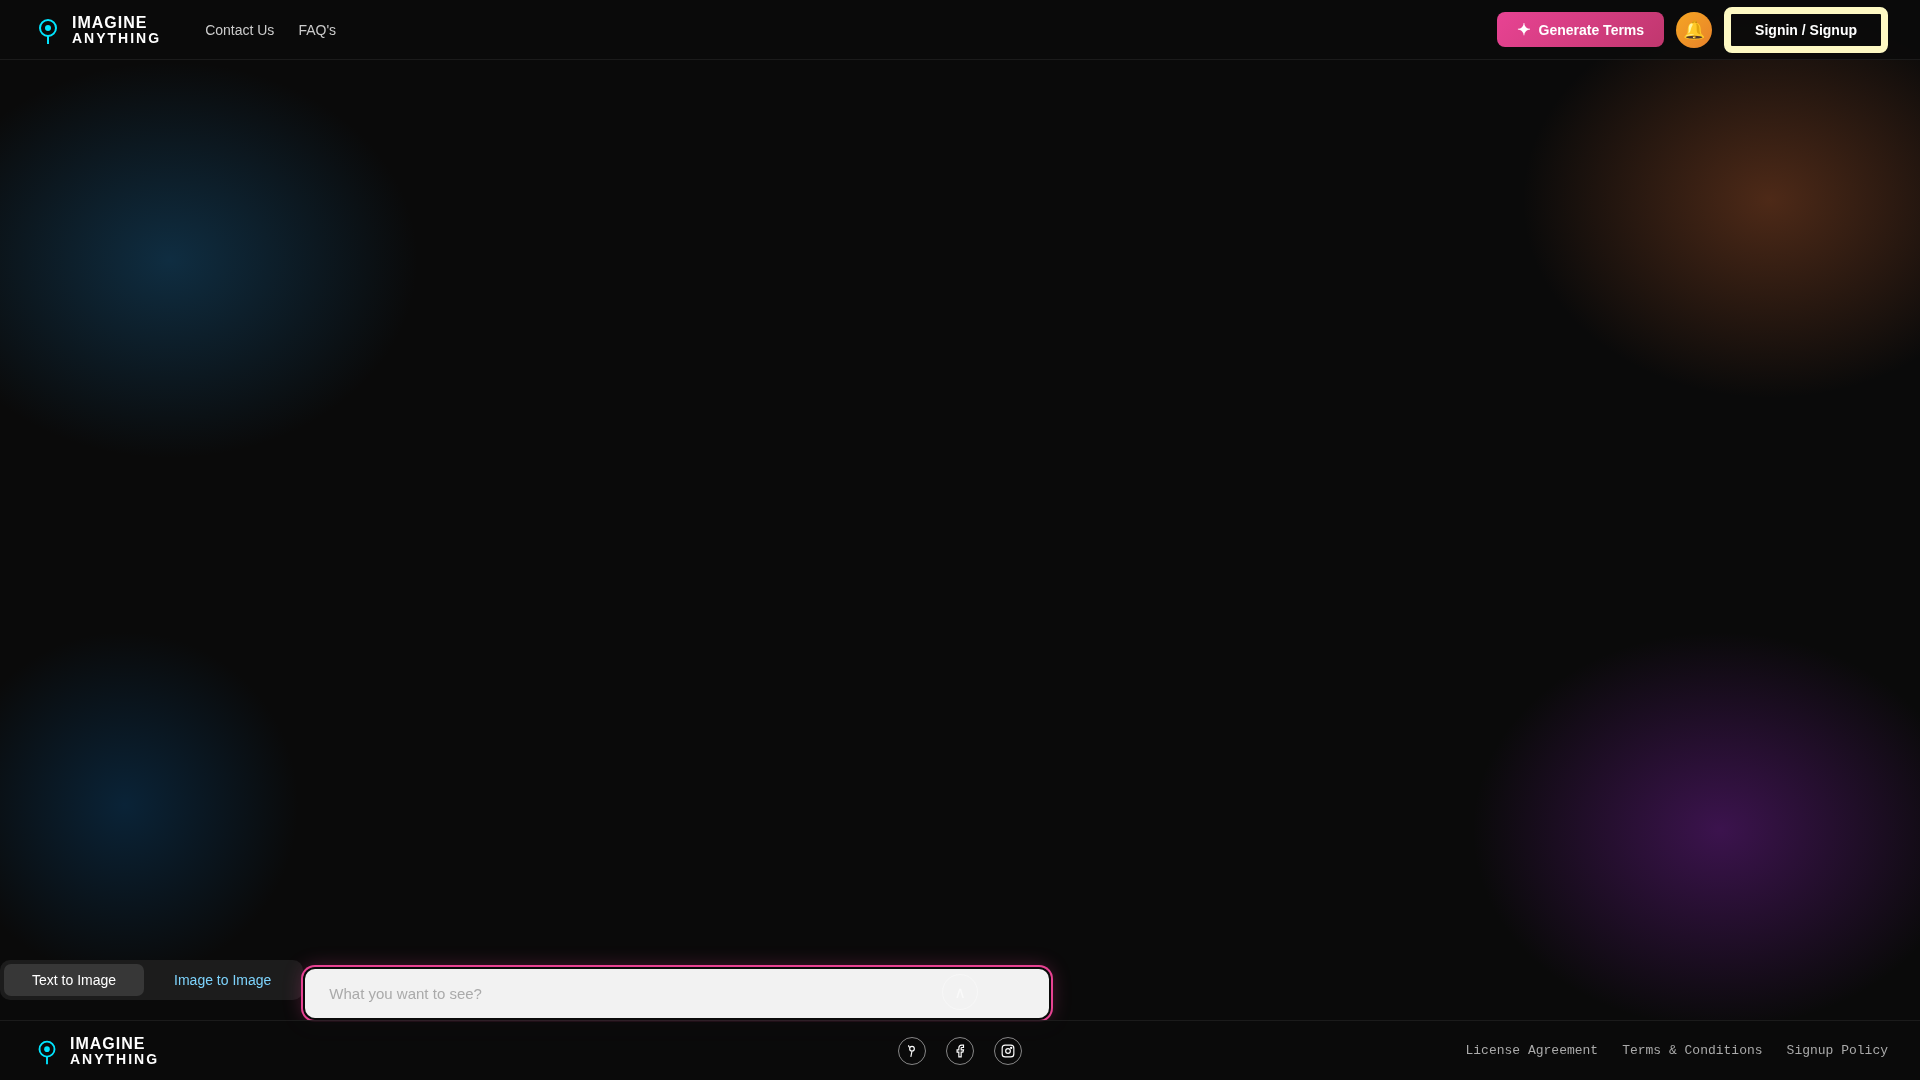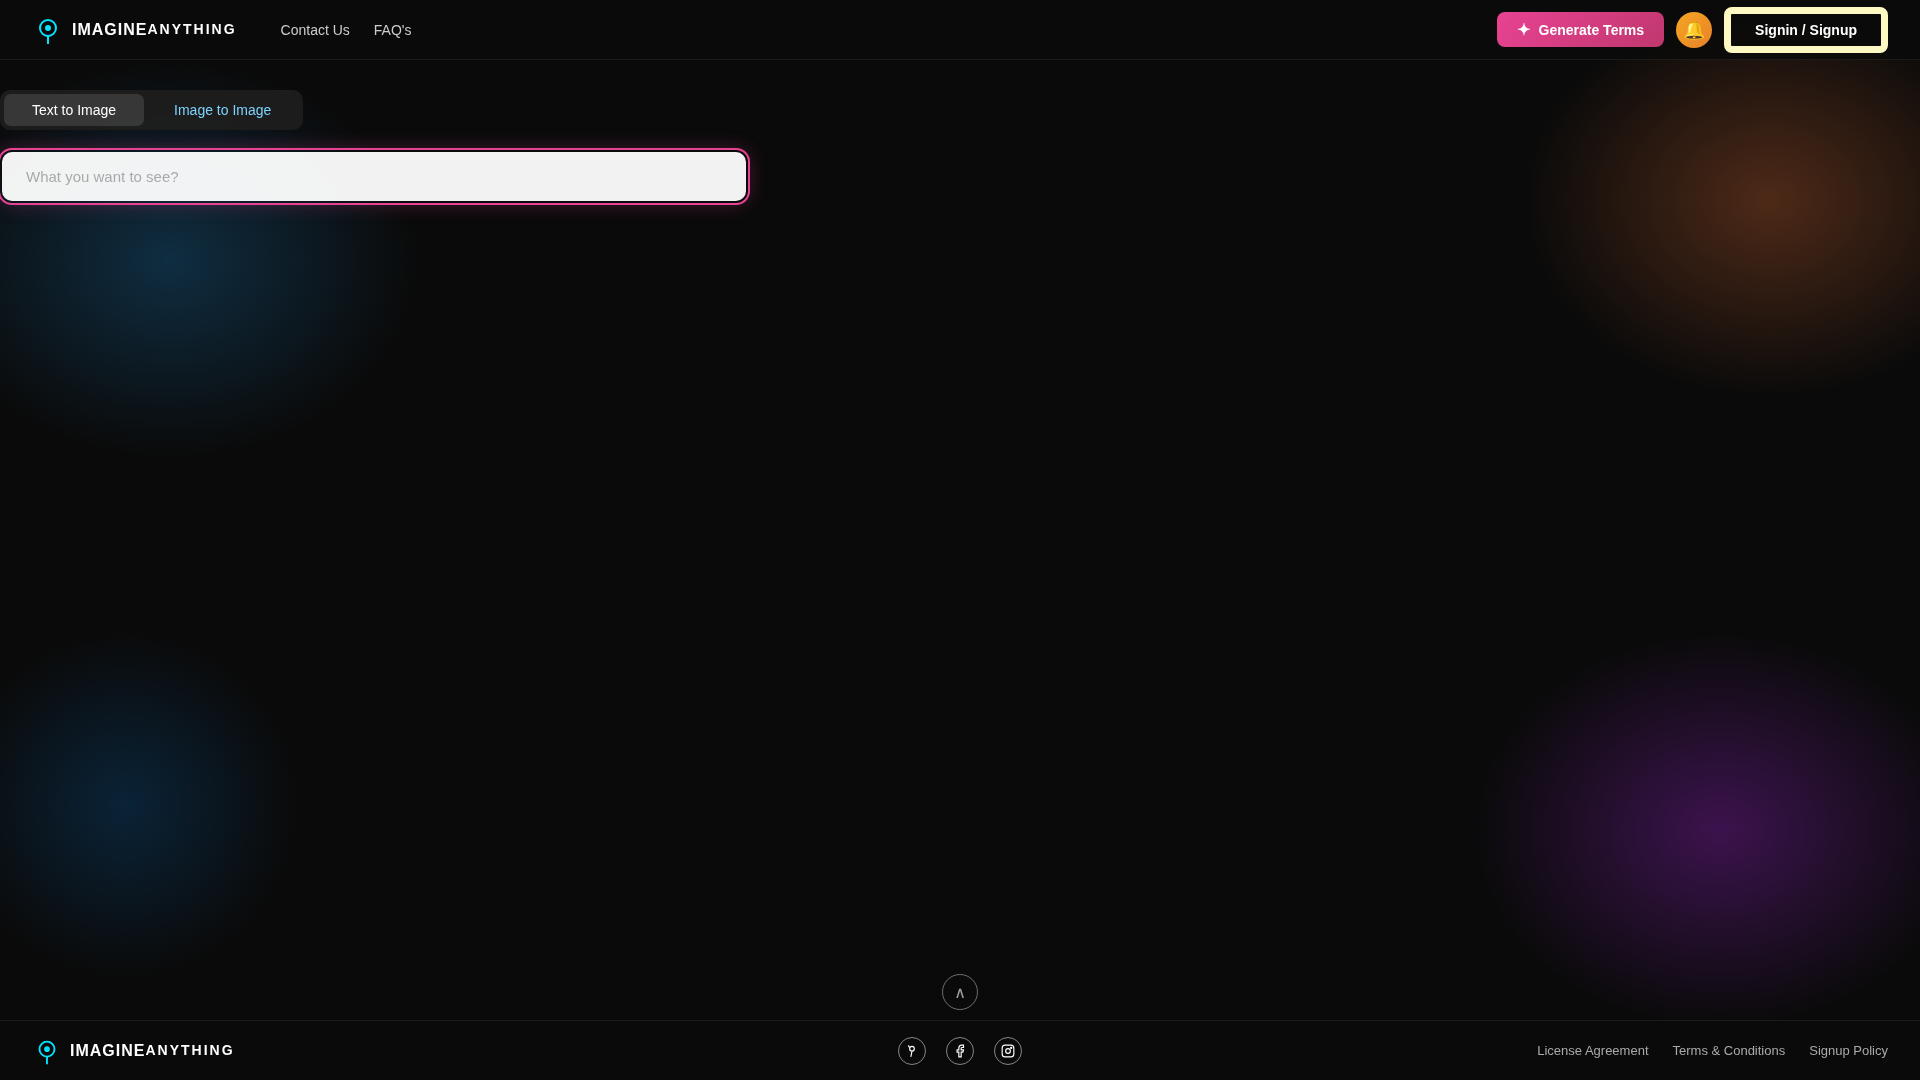--- a/index.html
+++ b/index.html
@@ -74,21 +74,21 @@
       cursor: pointer;
     }
 
     .logo-icon {
       width: 32px;
       height: 32px;
     }
 
     .logo-text {
       display: flex;
-      flex-direction: row;
+      flex-direction: column;
       line-height: 1;
       justify-content: space-between;
     }
 
     .logo-imagine {
       font-size: 16px;
       font-weight: 700;
       color: #fff;
       letter-spacing: 1px;
     }
@@ -165,22 +165,21 @@
     }
 
     
     main {
       position: absolute;
       top: 60px;
       left: 0;
       right: 0;
       bottom: 60px;
       display: flex;
-      flex-direction: column;
-      align-items: flex-start;
+      align-items: flex-end;
       padding-top: 30px;
     }
 
     
     .tab-bar {
       display: flex;
       background: rgba(30,30,30,0.9);
       border-radius: 10px;
       padding: 4px;
       gap: 2px;
@@ -267,20 +266,21 @@
       font-size: 14px;
       cursor: pointer;
       color: #fff;
     }
 
     .footer-links {
       margin-left: auto;
       display: flex;
       align-items: flex-end;
       gap: 24px;
+      font-family: Liberation Mono, monospace;
     }
 
     .footer-link {
       color: #aaa;
       font-size: 13px;
       cursor: pointer;
       text-decoration: none;
     }
 
     

